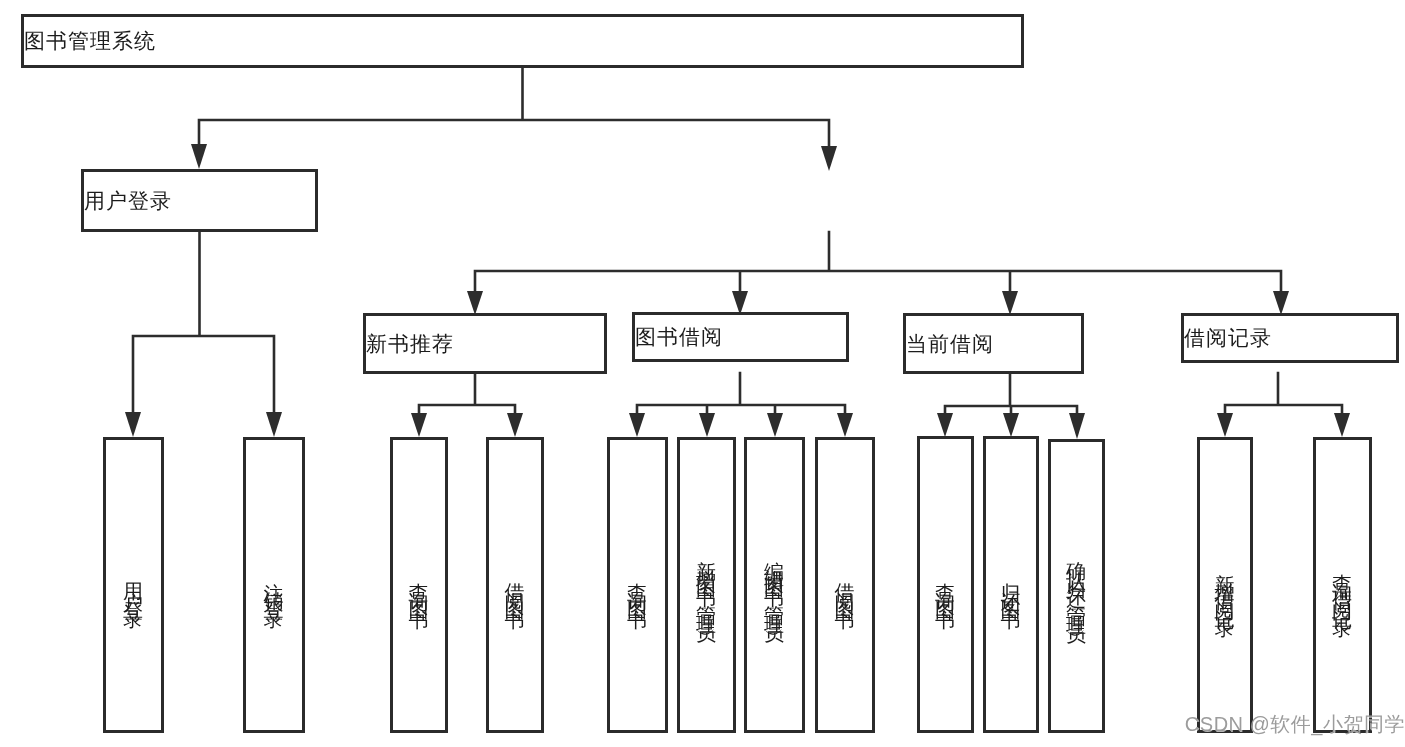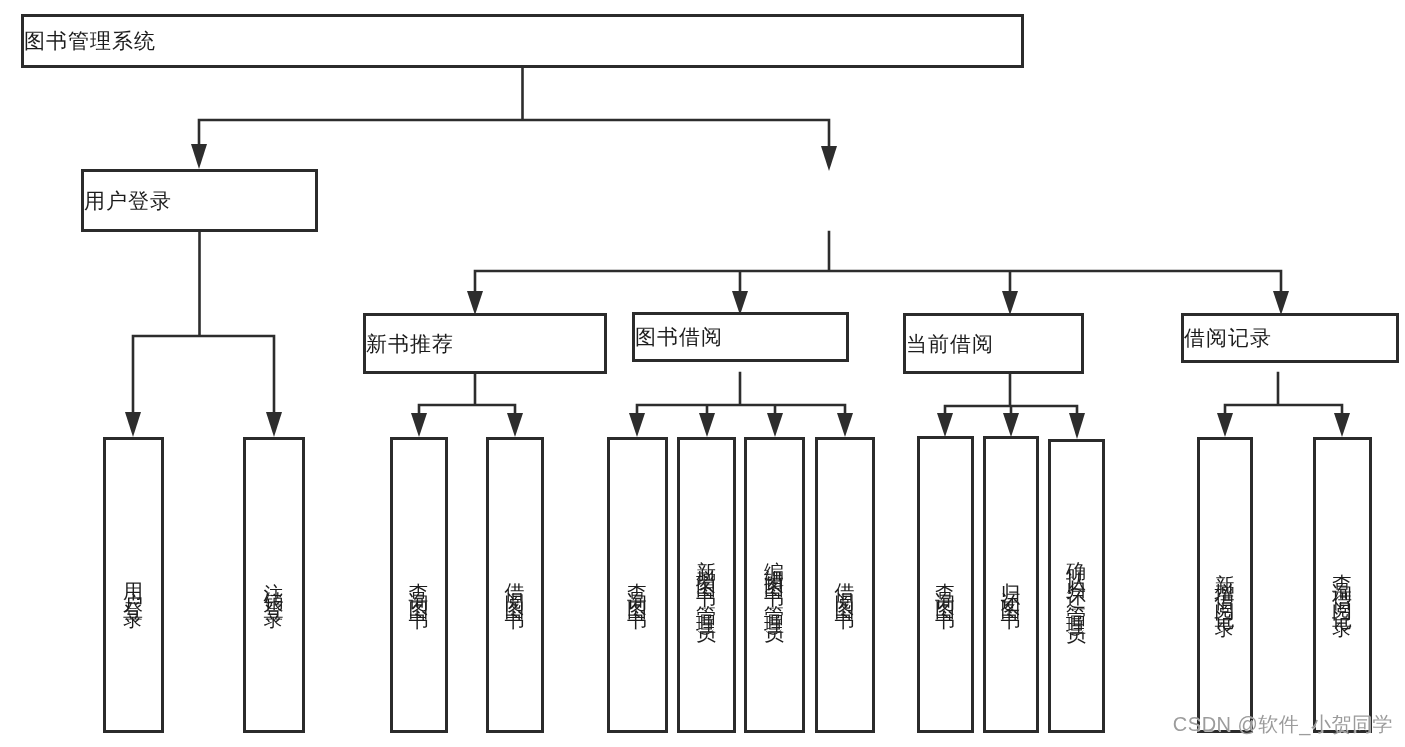--- a/index.html
+++ b/index.html
@@ -33,21 +33,21 @@
     font-size:20px;color:var(--text);
     letter-spacing:9px;
     line-height:1;
     white-space:nowrap;
   }
   svg.connectors{position:absolute;left:0;top:0;z-index:1;}
   svg.connectors path{stroke:var(--line);stroke-width:2.6;fill:none;stroke-linecap:square;}
   svg.connectors polygon{fill:var(--line);stroke:none;}
   .watermark{
     position:absolute;
-    top:711px;right:12px;
+    top:711px;right:0;
     font-size:20px;
     color:var(--watermark);
     text-shadow:1px 1px 0 rgba(255,255,255,0.65);
     z-index:5;
     letter-spacing:0.5px;
   }
 </style>
 </head>
 <body>
 

